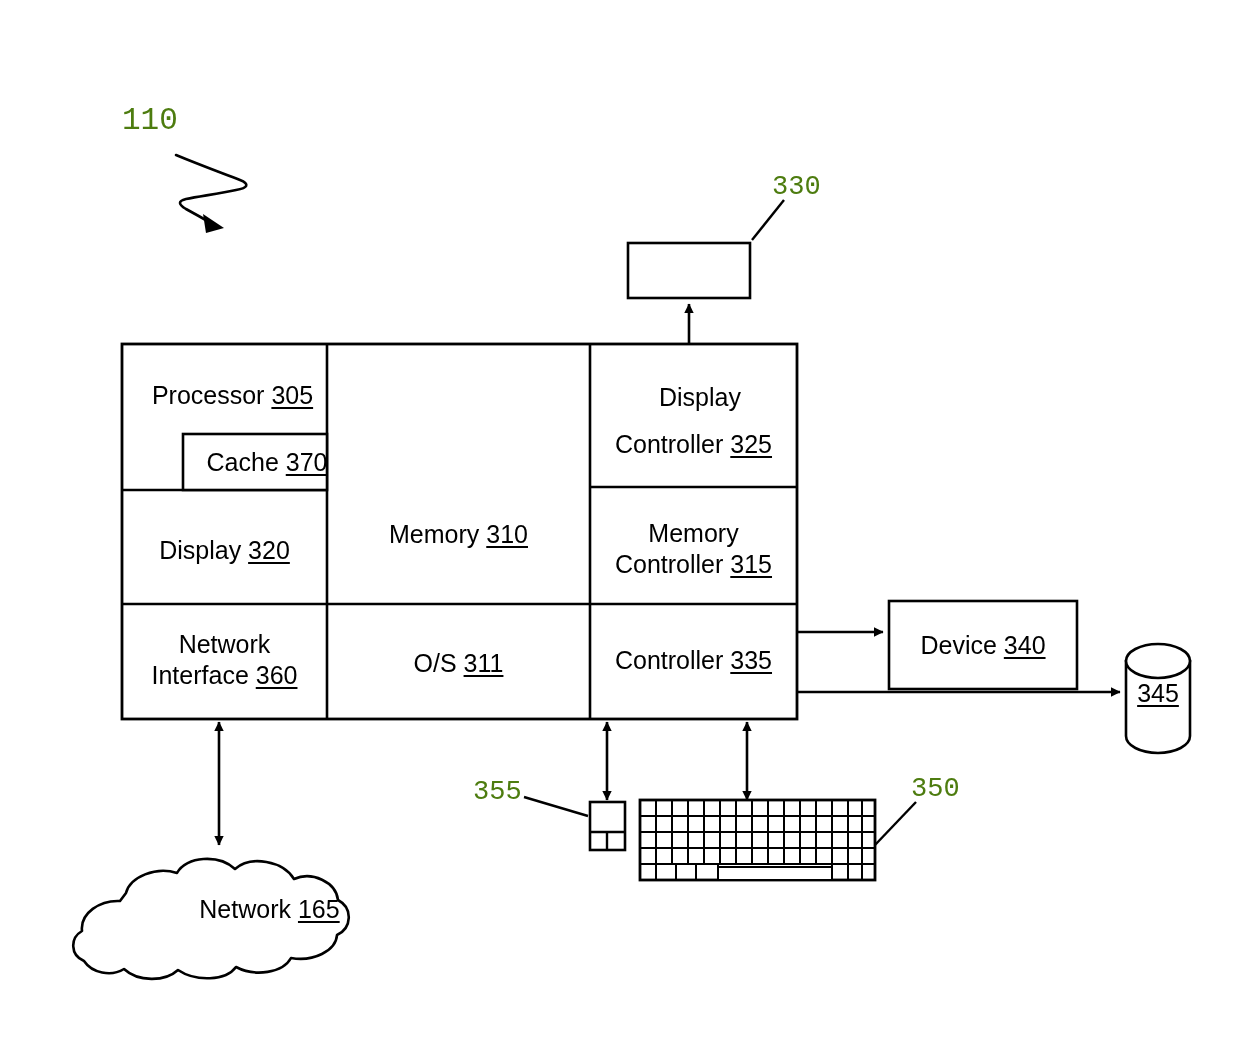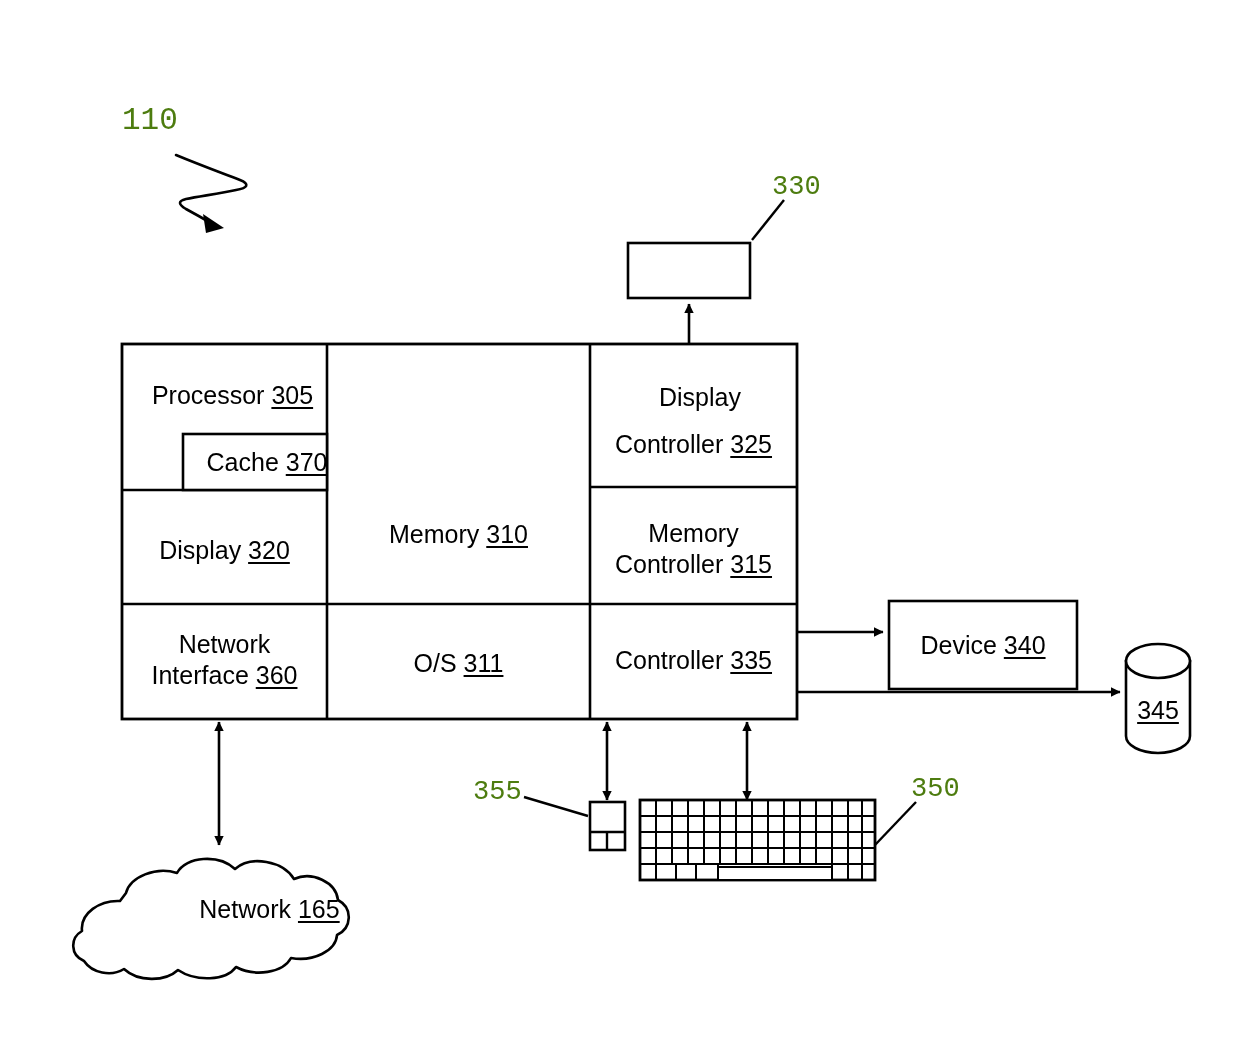--- a/index.html
+++ b/index.html
@@ -218,21 +218,21 @@
   </div>
 
   <div class="box-label" style="left:590px; top:624px; width:207px; height:72px; flex-wrap:wrap; align-content:center;">
     <div style="width:100%;">Controller&nbsp;<span class="u">335</span></div>
   </div>
 
   <div class="box-label" style="left:889px; top:609px; width:188px; height:72px; flex-wrap:wrap; align-content:center;">
     <div style="width:100%;">Device&nbsp;<span class="u">340</span></div>
   </div>
 
-  <div class="box-label" style="left:1126px; top:676px; width:64px; height:34px;margin-top:17px;">
+  <div class="box-label" style="left:1126px; top:676px; width:64px; height:34px;">
     <span class="u">345</span>
   </div>
 
   <div class="ref-num" style="left:473px; top:777px;">355</div>
 
   <div class="ref-num" style="left:911px; top:774px;">350</div>
 
   <div class="box-label" style="left:122px; top:891px; width:295px; height:36px;">
     <span>Network</span>
     <span>&nbsp;</span>

